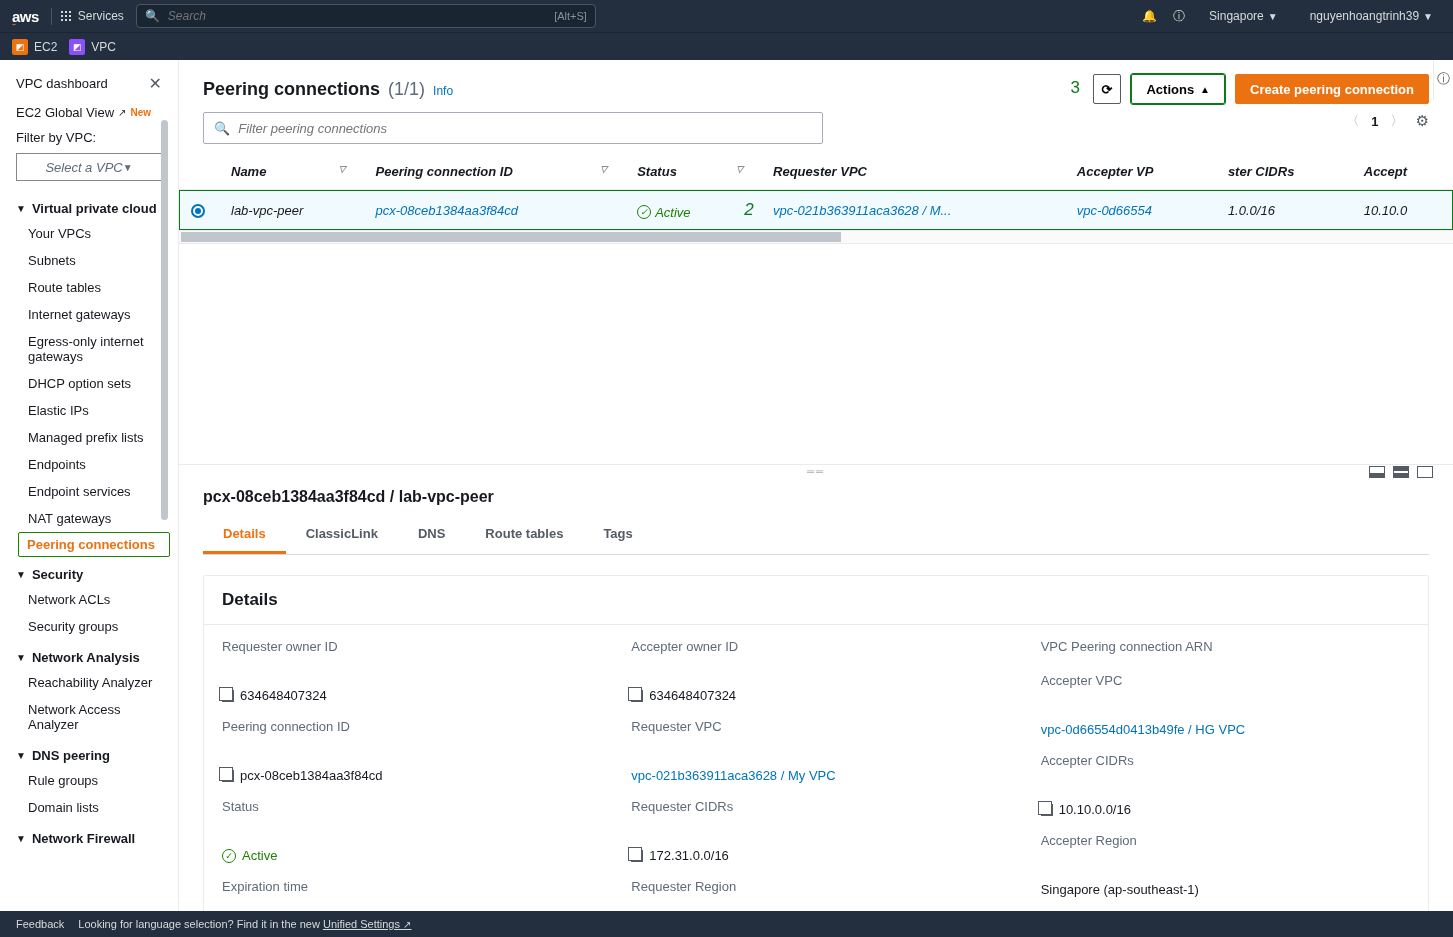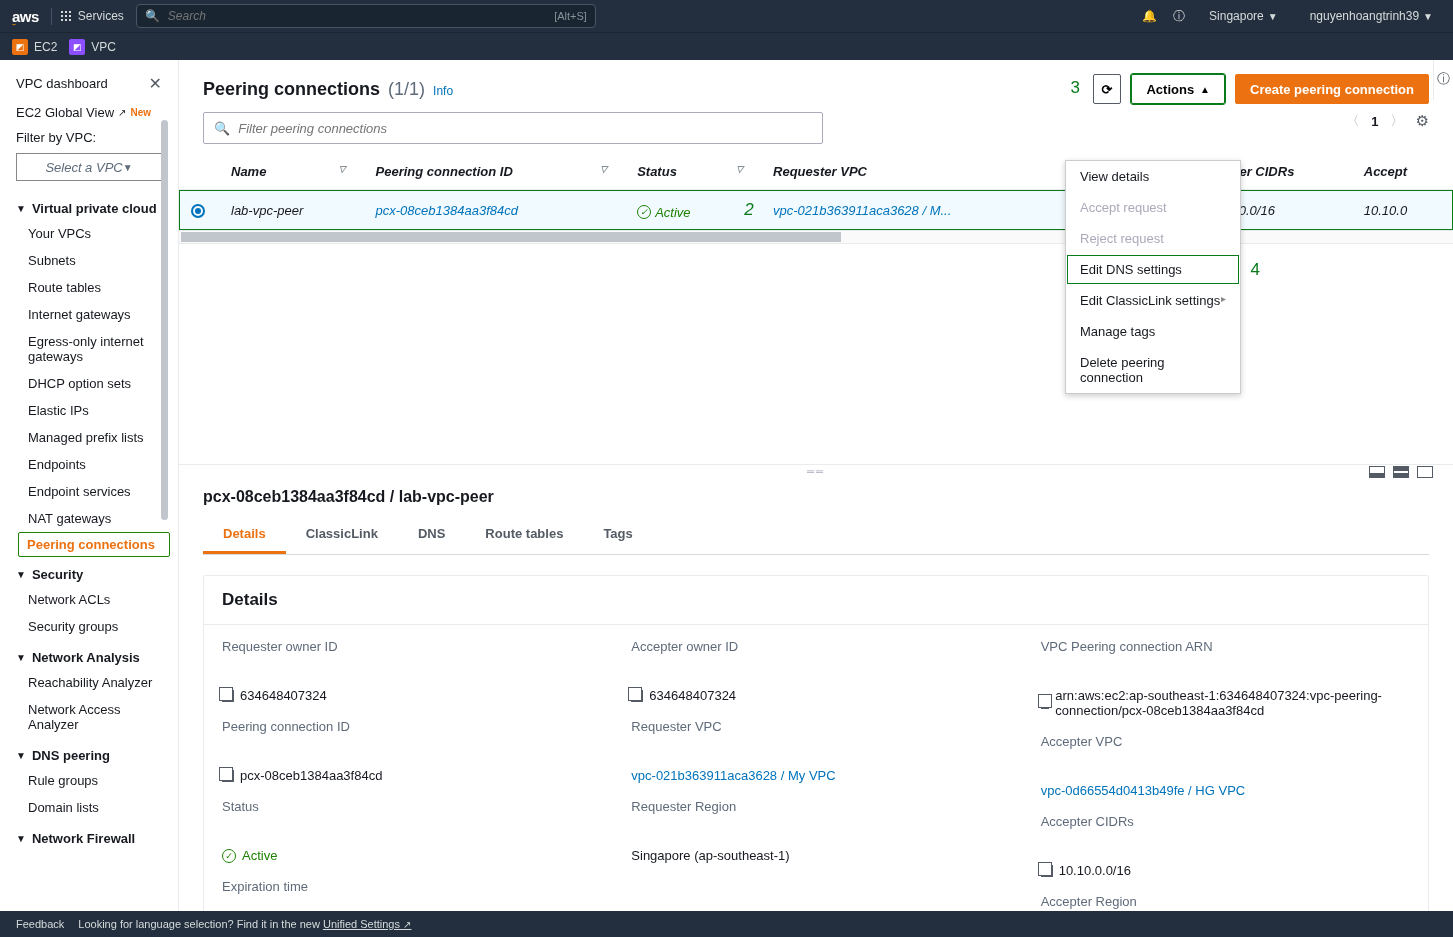--- a/index.html
+++ b/index.html
@@ -252,32 +252,20 @@
       <button class="gear"><span>⚙</span></button>
     </div>
 
     <div class="filterrow">
       <div class="filterinput">
         <span class="mag">🔍</span>
         <input placeholder="Filter peering connections" style="">
       </div>
     </div>
 
-    <div class="dropdown">
-      <div class="mi">View details</div>
-      <div class="mi disabled">Accept request</div>
-      <div class="mi disabled">Reject request</div>
-      <div class="mi hl" style="position:relative">
-        <span>Edit DNS settings</span>
-        <span class="annot" style="right:-20px; top:6px;">4</span>
-      </div>
-      <div class="mi sub">Edit ClassicLink settings</div>
-      <div class="mi">Manage tags</div>
-      <div class="mi">Delete peering connection</div>
-    </div>
 
     <div class="table-area">
       <table class="dg">
         <thead>
             <tr>
           <th style="width:40px"></th>
           <th><span>Name</span><span class="sorter">▽</span></th>
           <th><span>Peering connection ID</span><span class="sorter">▽</span></th>
           <th><span>Status</span><span class="sorter">▽</span></th>
           <th><span>Requester VPC</span></th>
@@ -366,31 +354,34 @@
               <div class="val">
                   <span class="copy-icon"></span>
                   <span>634648407324</span>
                 </div>
               </div>
             <div class="field">
                 <div class="lbl">Requester VPC</div>
               <div class="val link">vpc-021b363911aca3628 / My VPC</div>
               </div>
             <div class="field">
+                <div class="lbl">Requester CIDRs</div>
+              <div class="val">
+                  <span class="copy-icon"></span>
+                  <span>172.31.0.0/16</span>
+                </div>
+              </div>
+            <div class="field">
                 <div class="lbl">Requester Region</div>
               <div class="val">Singapore (ap-southeast-1)</div>
               </div>
           </div>
           <div class="col">
             <div class="field">
                 <div class="lbl">VPC Peering connection ARN</div>
-              <div class="val">
-                  <span class="copy-icon"></span>
-                  <span>arn:aws:ec2:ap-southeast-1:634648407324:vpc-peering-connection/pcx-08ceb1384aa3f84cd</span>
-                </div>
               </div>
             <div class="field">
                 <div class="lbl">Accepter VPC</div>
               <div class="val link">vpc-0d66554d0413b49fe / HG VPC</div>
               </div>
             <div class="field">
                 <div class="lbl">Accepter CIDRs</div>
               <div class="val">
                   <span class="copy-icon"></span>
                   <span>10.10.0.0/16</span>

